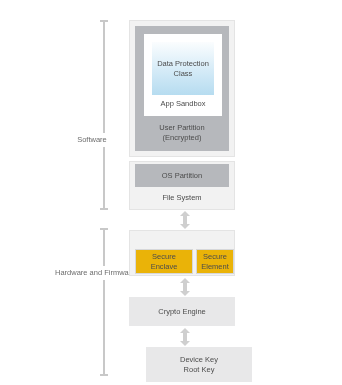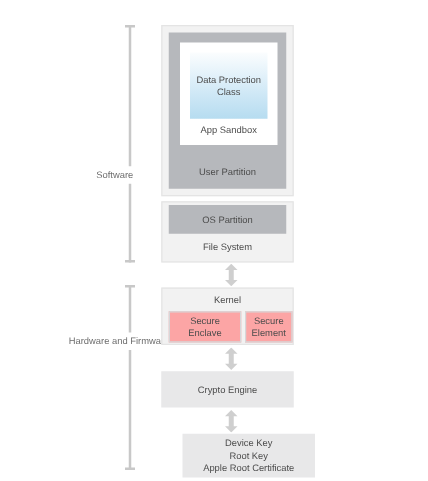--- a/index.html
+++ b/index.html
@@ -37,21 +37,21 @@
     background: #c8c8c8;
   }
   .bracket .cap.top  { top: 0; }
   .bracket .cap.bot  { bottom: 0; }
 
   .bracket-label {
     position: absolute;
     font-size: 7.5px;
     line-height: 9.5px;
     color: #6d6d6d;
-    text-align: left;
+    text-align: center;
     background: #ffffff;
     padding: 2px 3px;
     white-space: nowrap;
   }
 
   
   .box {
     position: absolute;
     box-sizing: border-box;
     display: flex;
@@ -77,21 +77,21 @@
   .gray-band {
     background: #b6b8bc;
   }
   .white-box {
     background: #ffffff;
   }
   .blue-box {
     background: linear-gradient(to bottom, #fbfdfe 0%, #eef7fc 18%, #cfe8f6 62%, #b6dcf0 100%);
   }
   .secure-box {
-    background: #fca5a5;
+    background: #eab308;
     border: 1px solid #d6d7d9;
   }
 
   .stack-text {
     display: block;
     width: 100%;
   }
   .stack-text span { display: block; }
 
   
@@ -119,20 +119,21 @@
   <div class="bracket-label" style="left:52px; top:266px; width:52px;">
     <span>Hardware and</span>
     <span>Firmware</span>
   </div>
 
   <div class="box outer-shell" style="left:129px; top:20px; width:106px; height:137px;"></div>
 
   <div class="box gray-mid" style="left:135px; top:26px; width:94px; height:125px; align-items:flex-end; padding-bottom:8px;">
     <span class="stack-text">
       <span>User Partition</span>
+      <span>(Encrypted)</span>
     </span>
   </div>
 
   <div class="box white-box" style="left:144px; top:34px; width:78px; height:82px; align-items:flex-end; padding-bottom:7px;">
     <span>App Sandbox</span>
   </div>
 
   <div class="box blue-box" style="left:152px; top:42px; width:62px; height:53px;">
     <span class="stack-text">
       <span>Data Protection</span>
@@ -155,23 +156,20 @@
       <g fill="#cfcfcf">
         <rect x="5" y="3" width="4" height="12"></rect>
         <polygon points="7,0 12,5 2,5"></polygon>
         <polygon points="7,18 12,13 2,13"></polygon>
       </g>
     </svg>
   </div>
 
   <div class="box outer-shell" style="left:129px; top:230px; width:106px; height:46px;"></div>
 
-  <div class="box" style="left:135px; top:232px; width:94px; height:16px;">
-    <span>Kernel</span>
-  </div>
 
   <div class="box secure-box" style="left:135px; top:249px; width:58px; height:25px;">
     <span class="stack-text">
       <span>Secure</span>
       <span>Enclave</span>
     </span>
   </div>
 
   <div class="box secure-box" style="left:196px; top:249px; width:38px; height:25px;">
     <span class="stack-text">
@@ -201,17 +199,16 @@
         <polygon points="7,0 12,5 2,5"></polygon>
         <polygon points="7,18 12,13 2,13"></polygon>
       </g>
     </svg>
   </div>
 
   <div class="box gray-light" style="left:146px; top:347px; width:106px; height:35px;">
     <span class="stack-text">
       <span>Device Key</span>
       <span>Root Key</span>
-      <span>Apple Root Certificate</span>
     </span>
   </div>
 
 </div>
 
 </body></html>

